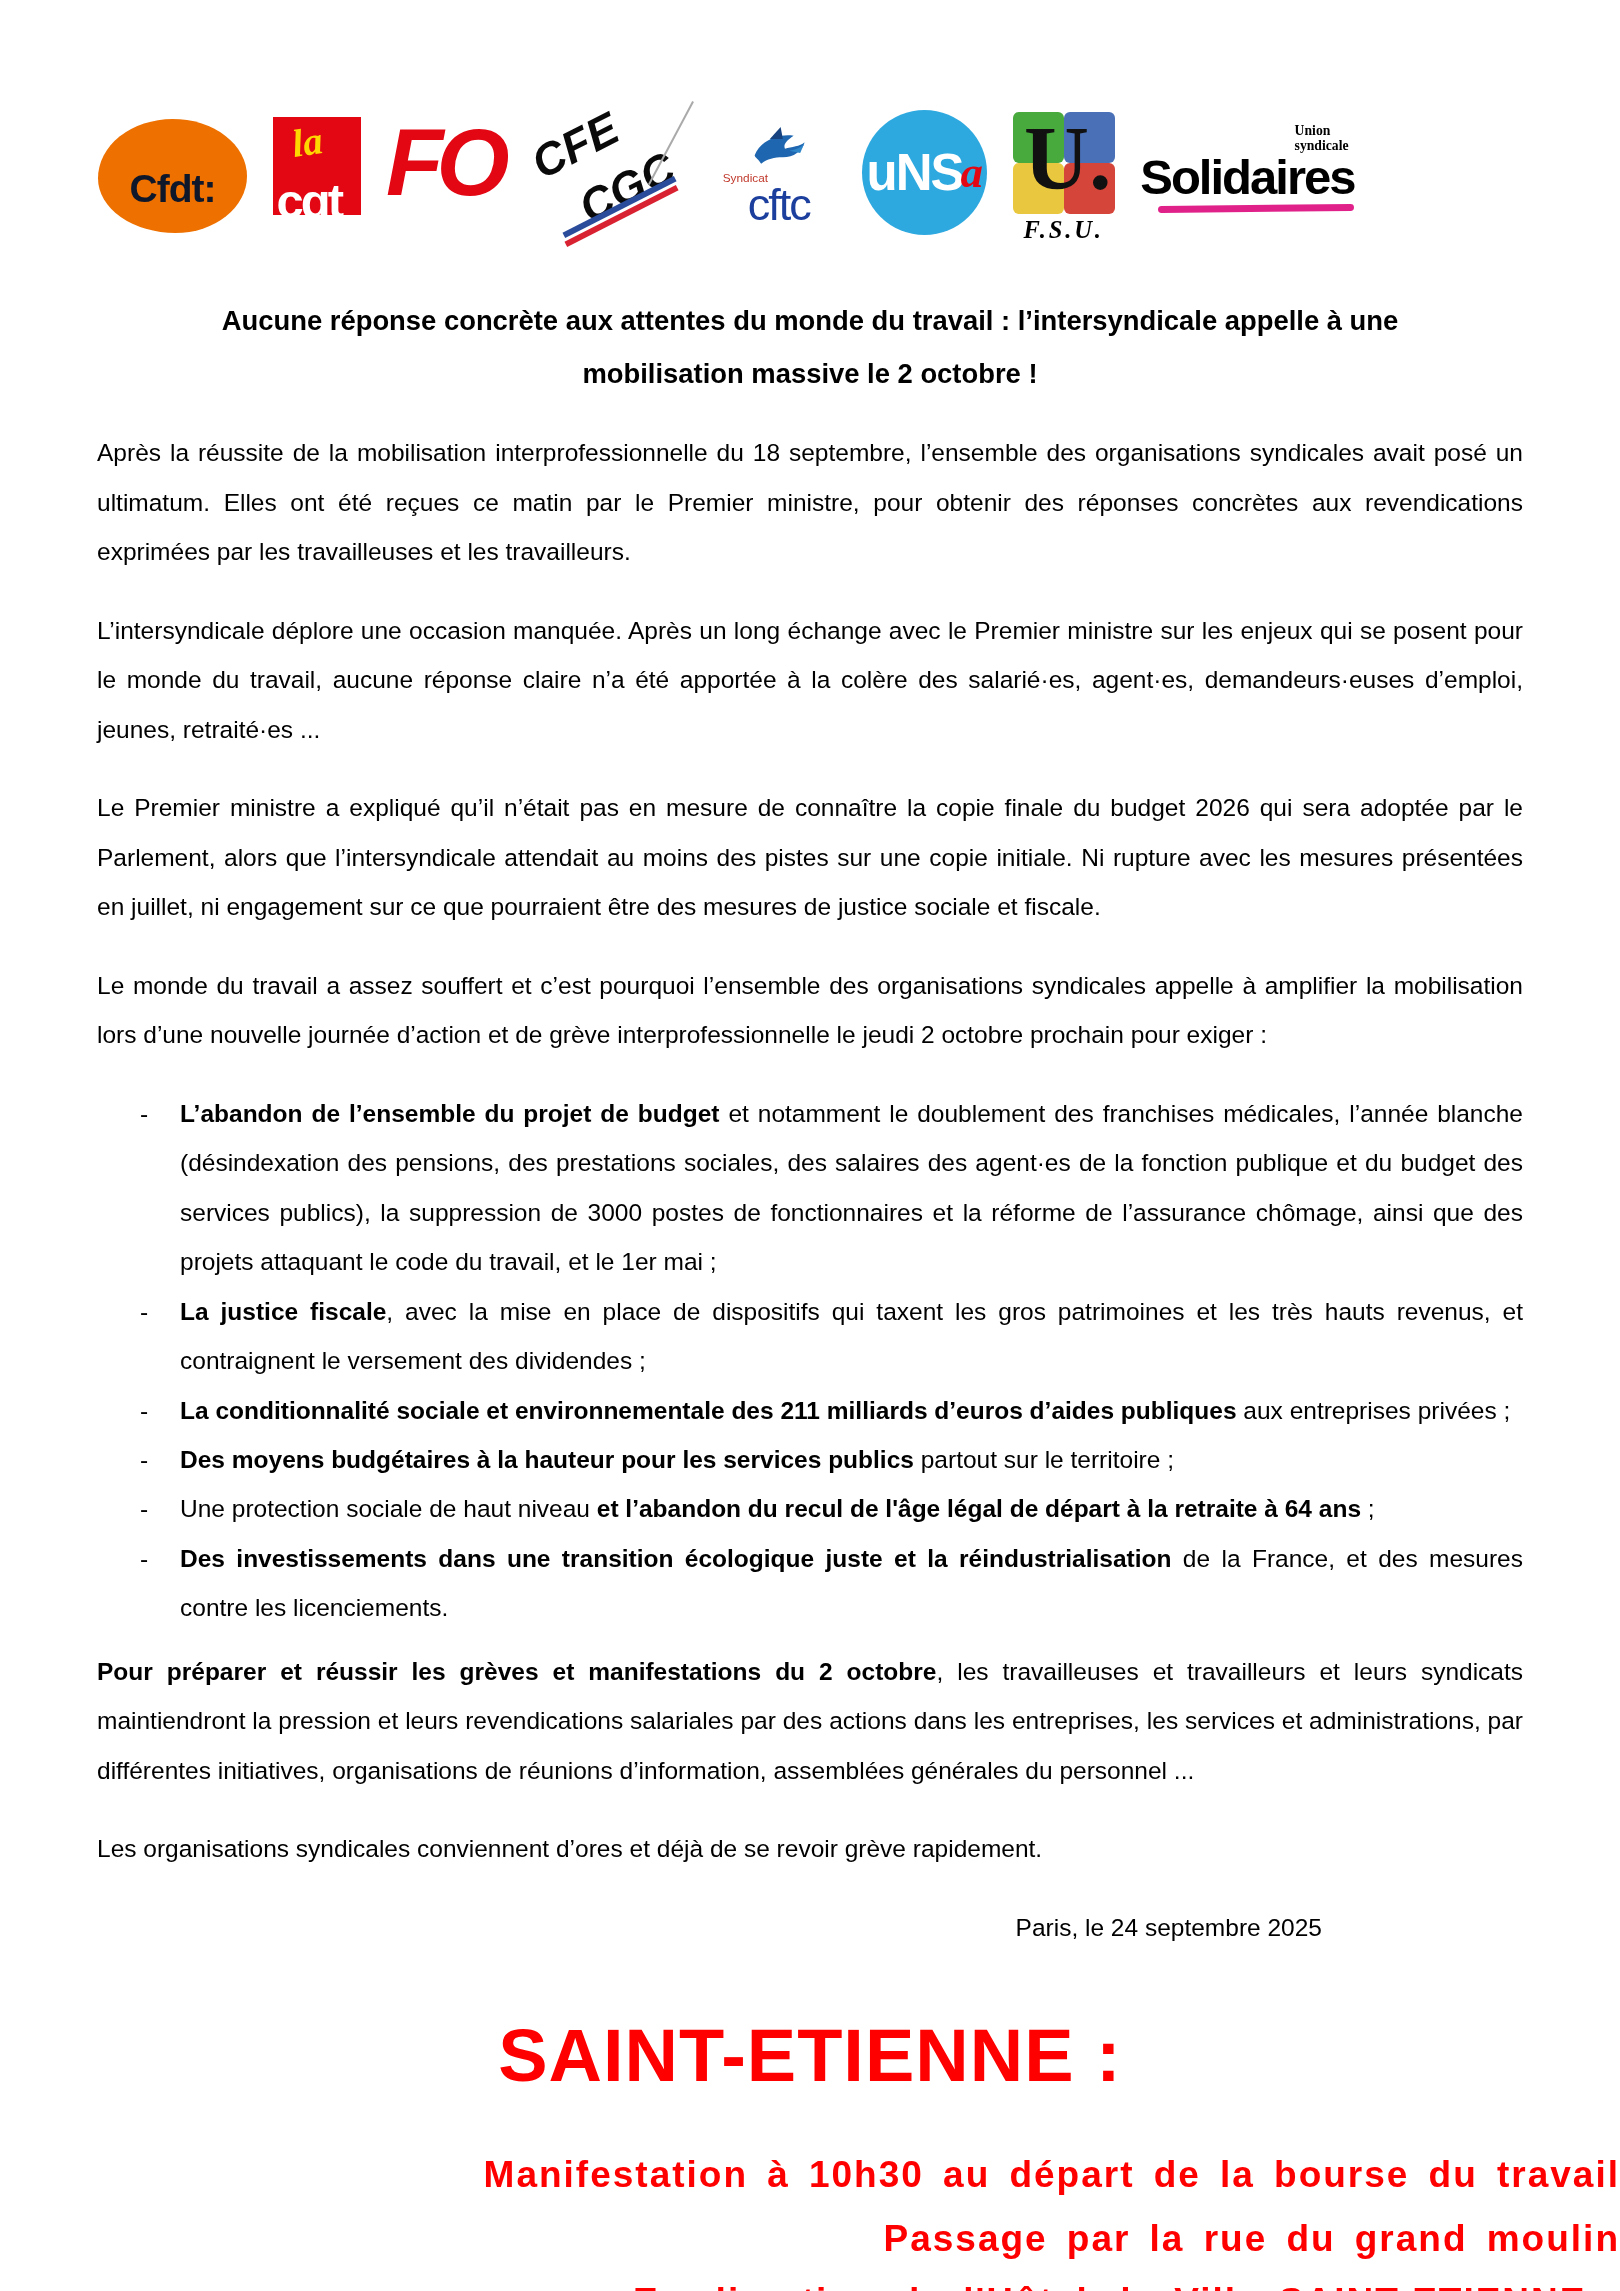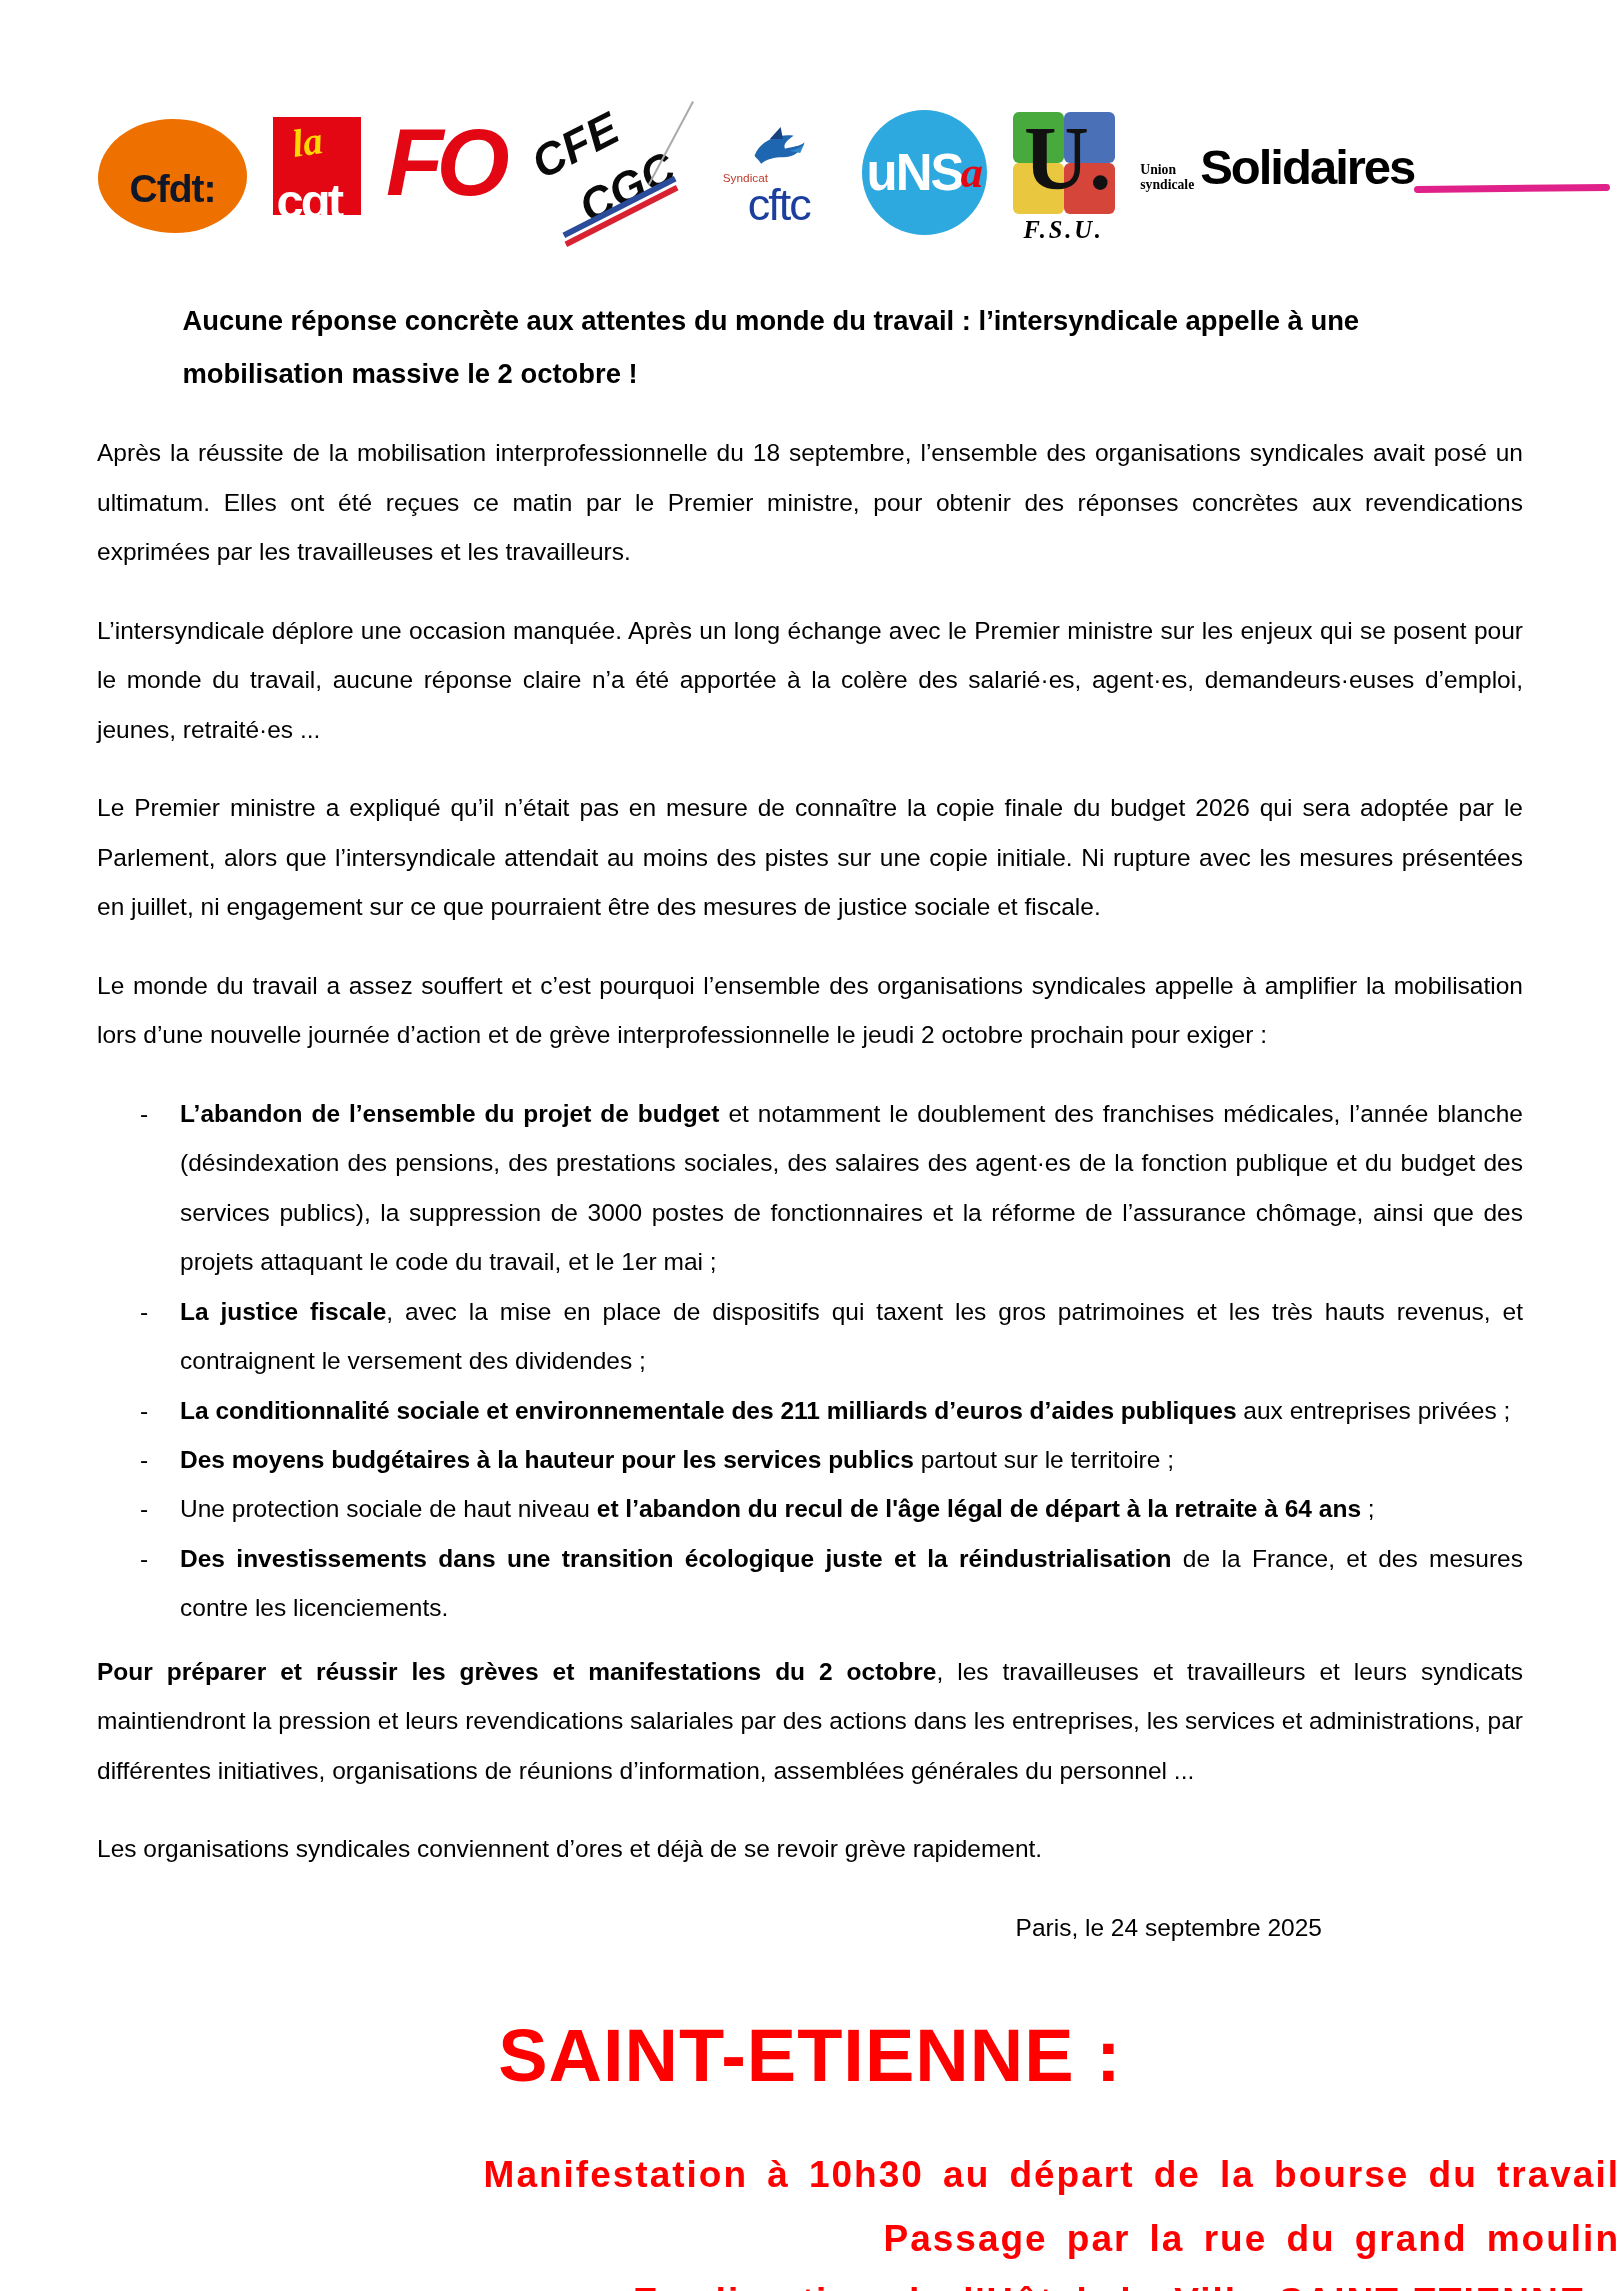--- a/index.html
+++ b/index.html
@@ -69,30 +69,30 @@
   .fsu-grid{ width:102px; height:102px; display:grid; grid-template-columns:51px 51px;
     grid-template-rows:51px 51px; position:relative; }
   .fsu-sq{ border-radius:5.9px; }
   .fsu-sq.g{ background:var(--fsu-green); } .fsu-sq.b{ background:var(--fsu-blue); }
   .fsu-sq.y{ background:var(--fsu-yellow); } .fsu-sq.r{ background:var(--fsu-red); }
   .fsu-u{ position:absolute; top:46%; left:54%; transform:translate(-50%,-50%);
     font-family:"Liberation Serif", serif; font-weight:700; font-size:90px; color:#111; line-height:1; }
   .fsu-caption{ font-family:"Liberation Serif", serif; font-style:italic; font-weight:700;
     font-size:24.5px; letter-spacing:2.9px; margin-top:2px; }
 
-  .logo-solidaires{ flex-direction:row; align-items:flex-end; margin-top:3.9px; }
+  .logo-solidaires{ flex-direction:column; align-items:flex-end; margin-top:3.9px; }
   .sol-small{ font-size:13.7px; line-height:1.1; text-align:left; font-weight:700;
     font-family:"Liberation Serif", serif; margin-right:5.9px; }
   .sol-text{ font-weight:900; font-size:49px; letter-spacing:-2px; line-height:1; }
   .sol-underline{ width:196px; height:6.9px; background:var(--solidaires-pink);
     border-radius:3.9px; margin-top:2.9px; transform:rotate(-0.6deg); }
 
   
   .doc-title{
-    margin:49px auto 0 auto; width:1255px; text-align:left;
+    margin:49px auto 0 auto; width:1255px; text-align:center;
     font-weight:700; font-size:27.4px; line-height:1.95;
   }
 
   
   .doc-body{ padding:27.4px 97px 0 97px; font-size:24.5px; line-height:2.02; }
   .para{ margin:0 0 29px 0; text-align:justify; }
   b{ font-weight:700; }
 
   .demands{ margin:5.9px 0 13.7px 0; }
   .bullet{ display:flex; margin:0; }

